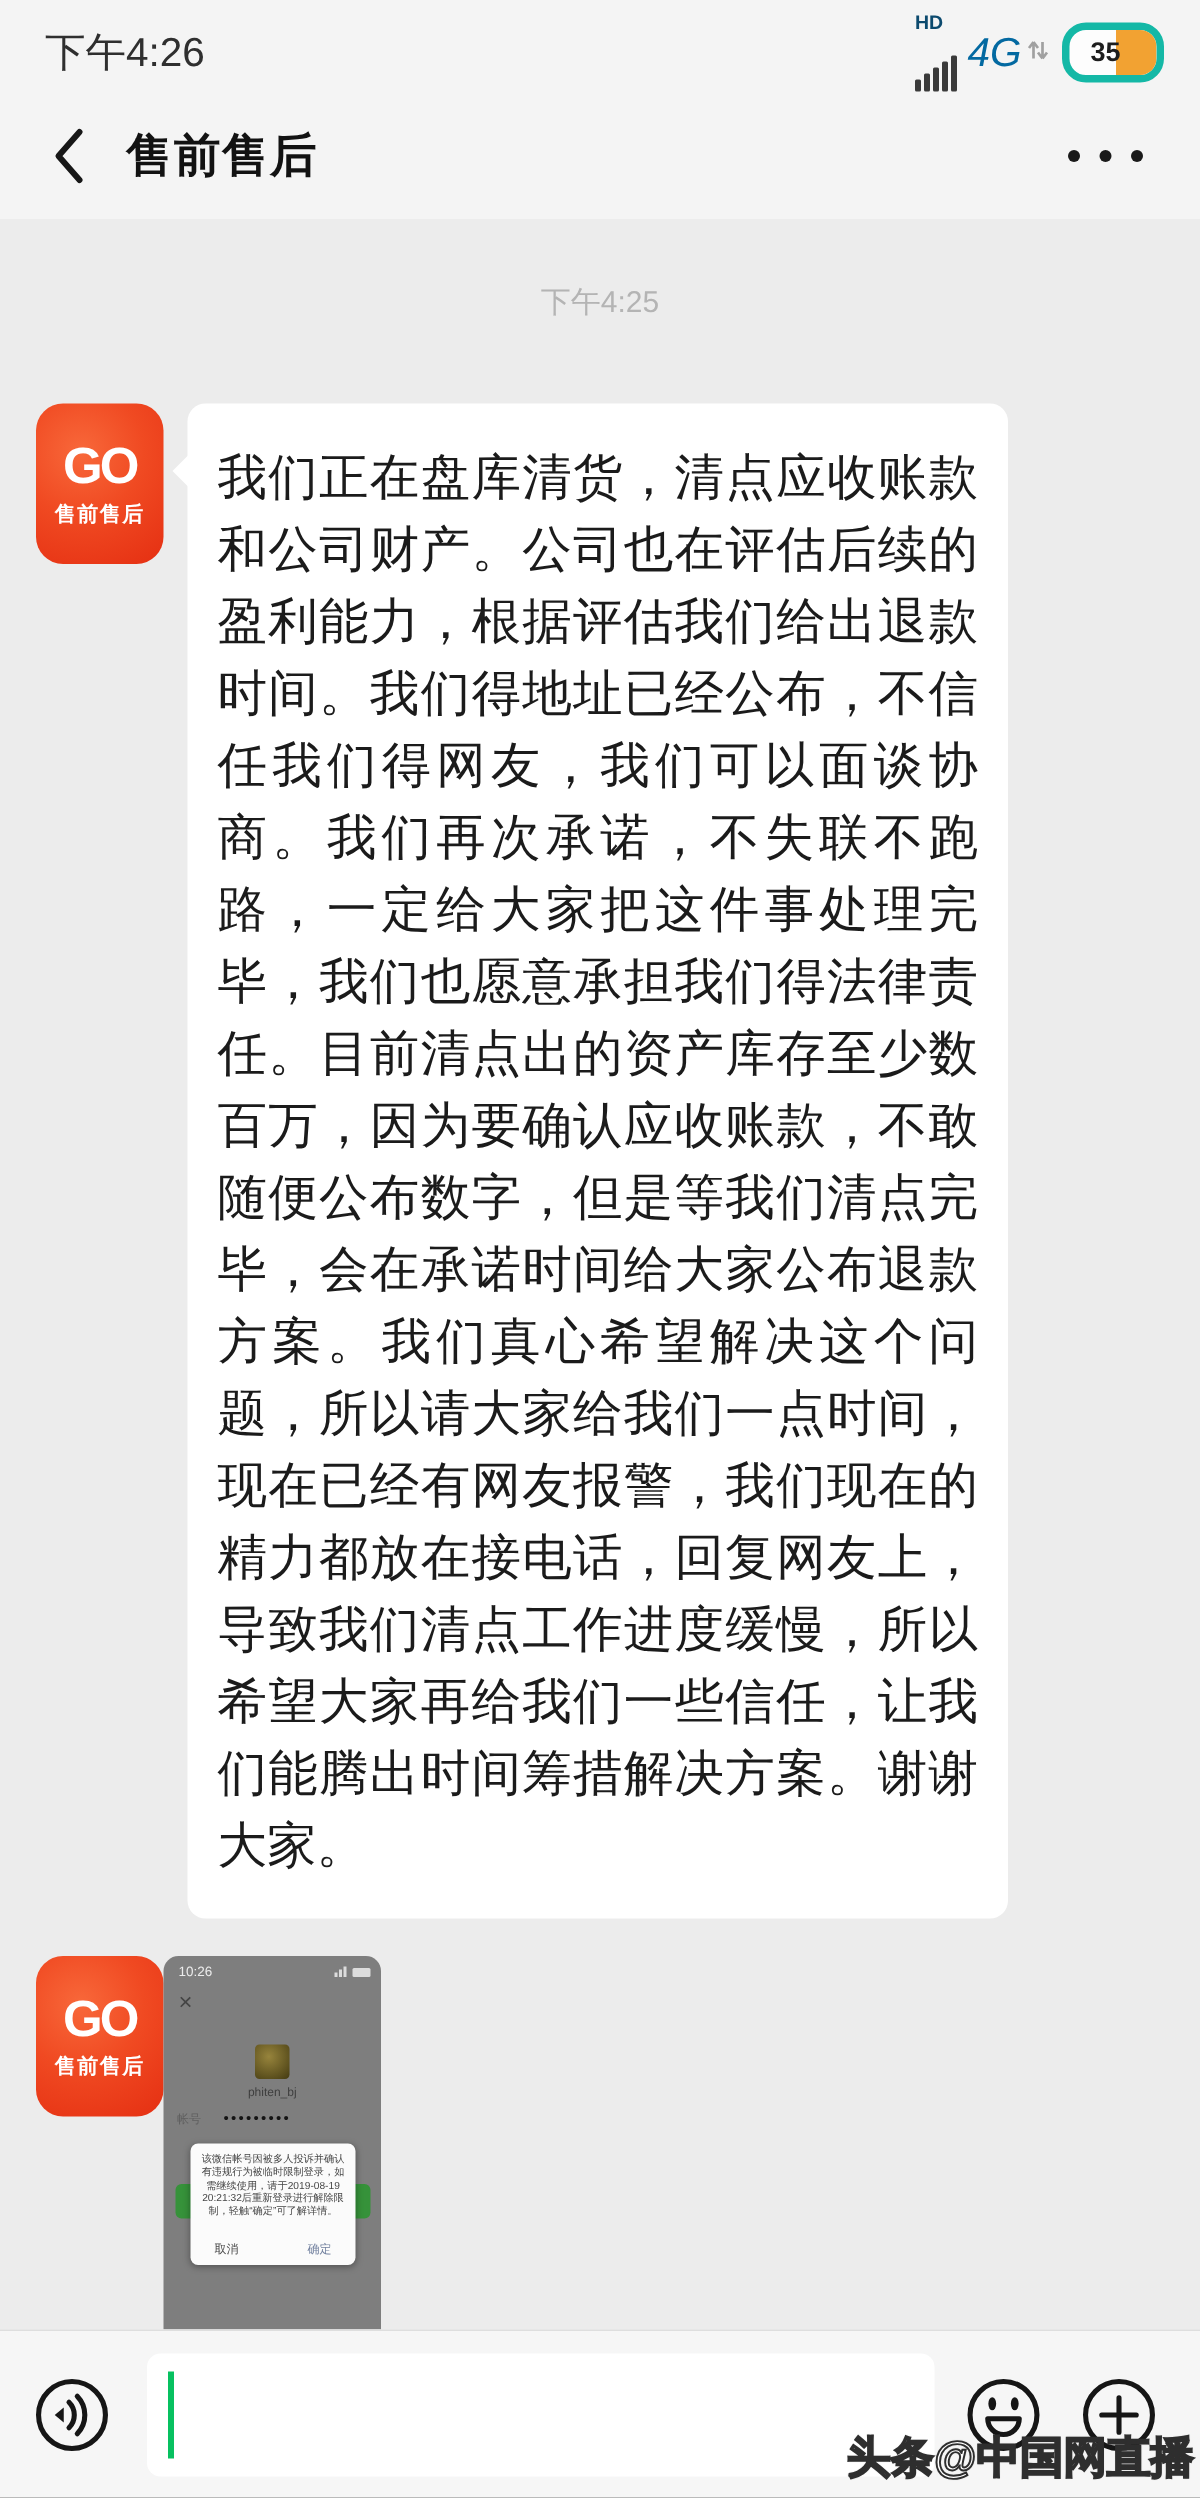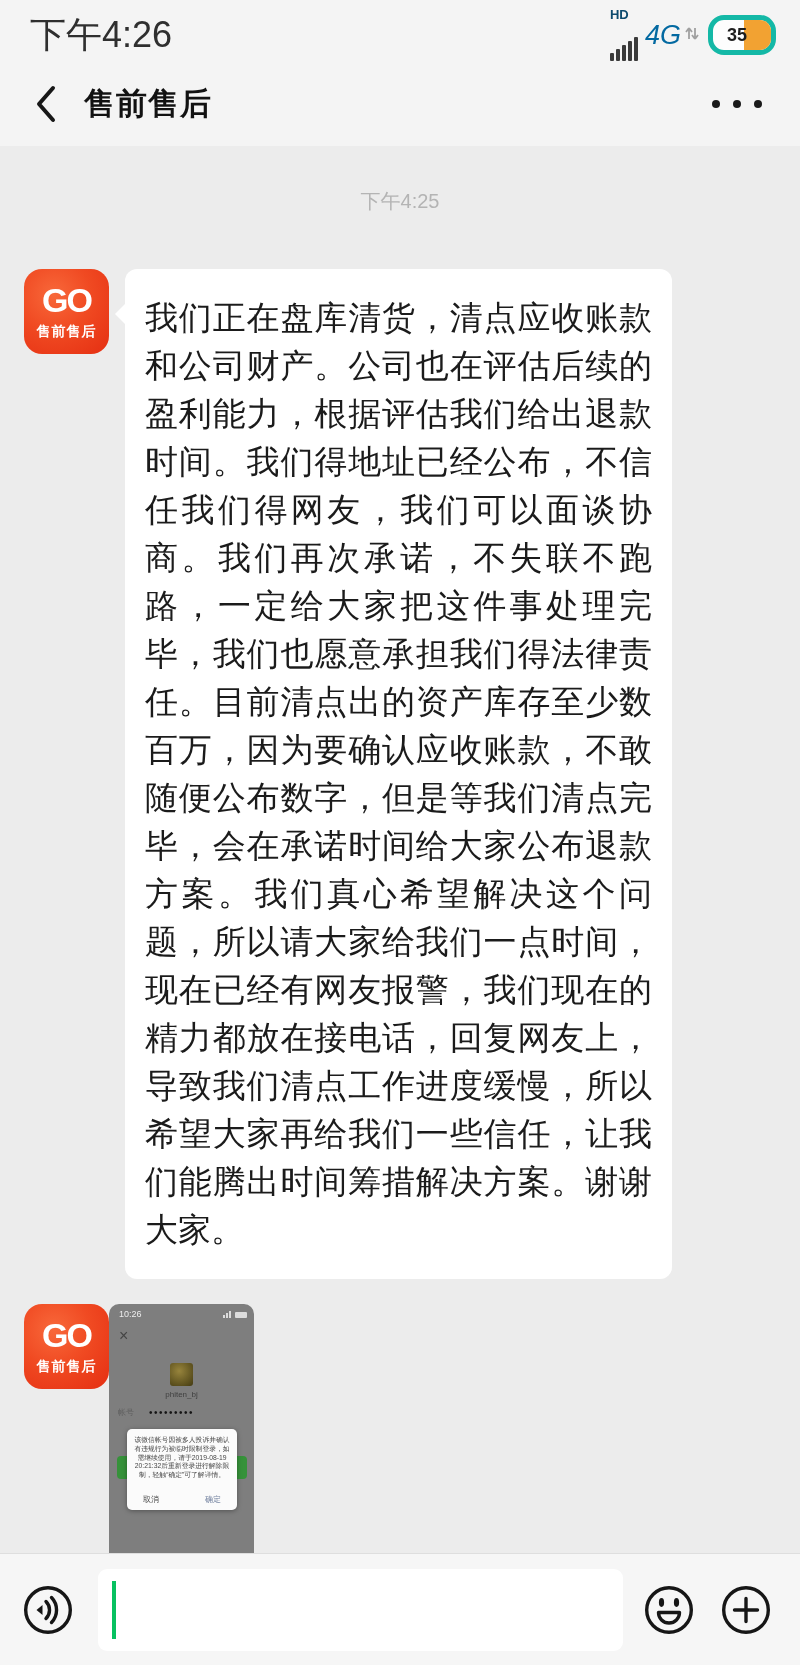--- a/index.html
+++ b/index.html
@@ -7,21 +7,21 @@
     width:800px; height:1665px; position:relative; overflow:hidden;
     background:#ececec; font-family:"Liberation Sans","DejaVu Sans",sans-serif;
     margin:0 auto;
   }
   
   .status-bar {
     position:absolute; top:0; left:0; right:0; height:62px; background:#f4f4f4;
     display:flex; align-items:center; justify-content:space-between;
     padding:8px 24px 0 30px; box-sizing:border-box;
   }
-  .sb-time { font-size:36px; color:#2f2f2f; }
+  .sb-time { font-size:27px; color:#2f2f2f; }
   .sb-right { display:flex; align-items:center; }
   .sb-cell { position:relative; height:40px; display:flex; align-items:flex-end; padding-top:12px; }
   .sb-hd { position:absolute; top:-2px; left:0; font-size:13px; font-weight:bold; color:#0c4a6e; letter-spacing:0; }
   .sb-bars { display:flex; align-items:flex-end; }
   .sb-bars i { display:block; width:4px; margin-right:2px; background:#3a3a3a; border-radius:1px; }
   .sb-bars i:nth-child(1){height:8px;} .sb-bars i:nth-child(2){height:12px;}
   .sb-bars i:nth-child(3){height:16px;} .sb-bars i:nth-child(4){height:20px;}
   .sb-bars i:nth-child(5){height:24px;}
   .sb-4g { font-size:27px; color:#0369a1; margin-left:5px; line-height:1;font-style:italic; }
   .sb-arrows { margin-left:3px; margin-bottom:2px; }
@@ -40,21 +40,21 @@
   .nav-title { font-size:31px; font-weight:bold; color:#121212; margin-left:24px; letter-spacing:1px; }
   .nav-more { margin-left:auto; display:flex; gap:13px; padding-right:8px; }
   .nav-more i { width:8px; height:8px; border-radius:50%; background:#1a1a1a; display:block; }
   
   .chat { position:absolute; top:146px; left:0; right:0; bottom:112px; background:#ececec; overflow:hidden; }
   .time-divider { width:fit-content; margin:42px auto 0; font-size:20px; color:#b4b4b4; }
   .msg-row { display:flex; align-items:flex-start; padding-left:24px; }
   .row-1 { margin-top:54px; }
   .row-2 { margin-top:25px; }
   .avatar {
-    width:85px; height:85px; border-radius:18px; flex:none;
+    width:85px; height:107px; border-radius:18px; flex:none;
     background:radial-gradient(circle at 35% 30%, #f8683a 0%, #f04a22 45%, #e52f12 100%);
     color:#fff; display:flex; flex-direction:column; align-items:center; justify-content:center;
   }
   .avatar-logo { font-size:34px; font-weight:bold; letter-spacing:-2px; line-height:1; }
   .avatar-label { font-size:14px; font-weight:bold; margin-top:6px; letter-spacing:1px; }
   .bubble {
     position:relative; margin-left:16px; width:547px; box-sizing:border-box;
     background:#fff; border-radius:12px; padding:25px 20px;
     font-size:33px; line-height:48px; color:#1b1b1b; text-align:justify;
   }
@@ -224,14 +224,15 @@
       </svg>
     </span>
     <span class="icon-plus">
       <svg width="52" height="52" viewBox="0 0 52 52" fill="none" stroke="#161616" stroke-width="3.4" stroke-linecap="round">
         <circle cx="26" cy="26" r="22.3"></circle>
         <path d="M26,14.5 V37.5 M14.5,26 H37.5"></path>
       </svg>
     </span>
   </div>
 
+  <div class="watermark">头条@中国网直播</div>
 
 </div>
 
 </body></html>

